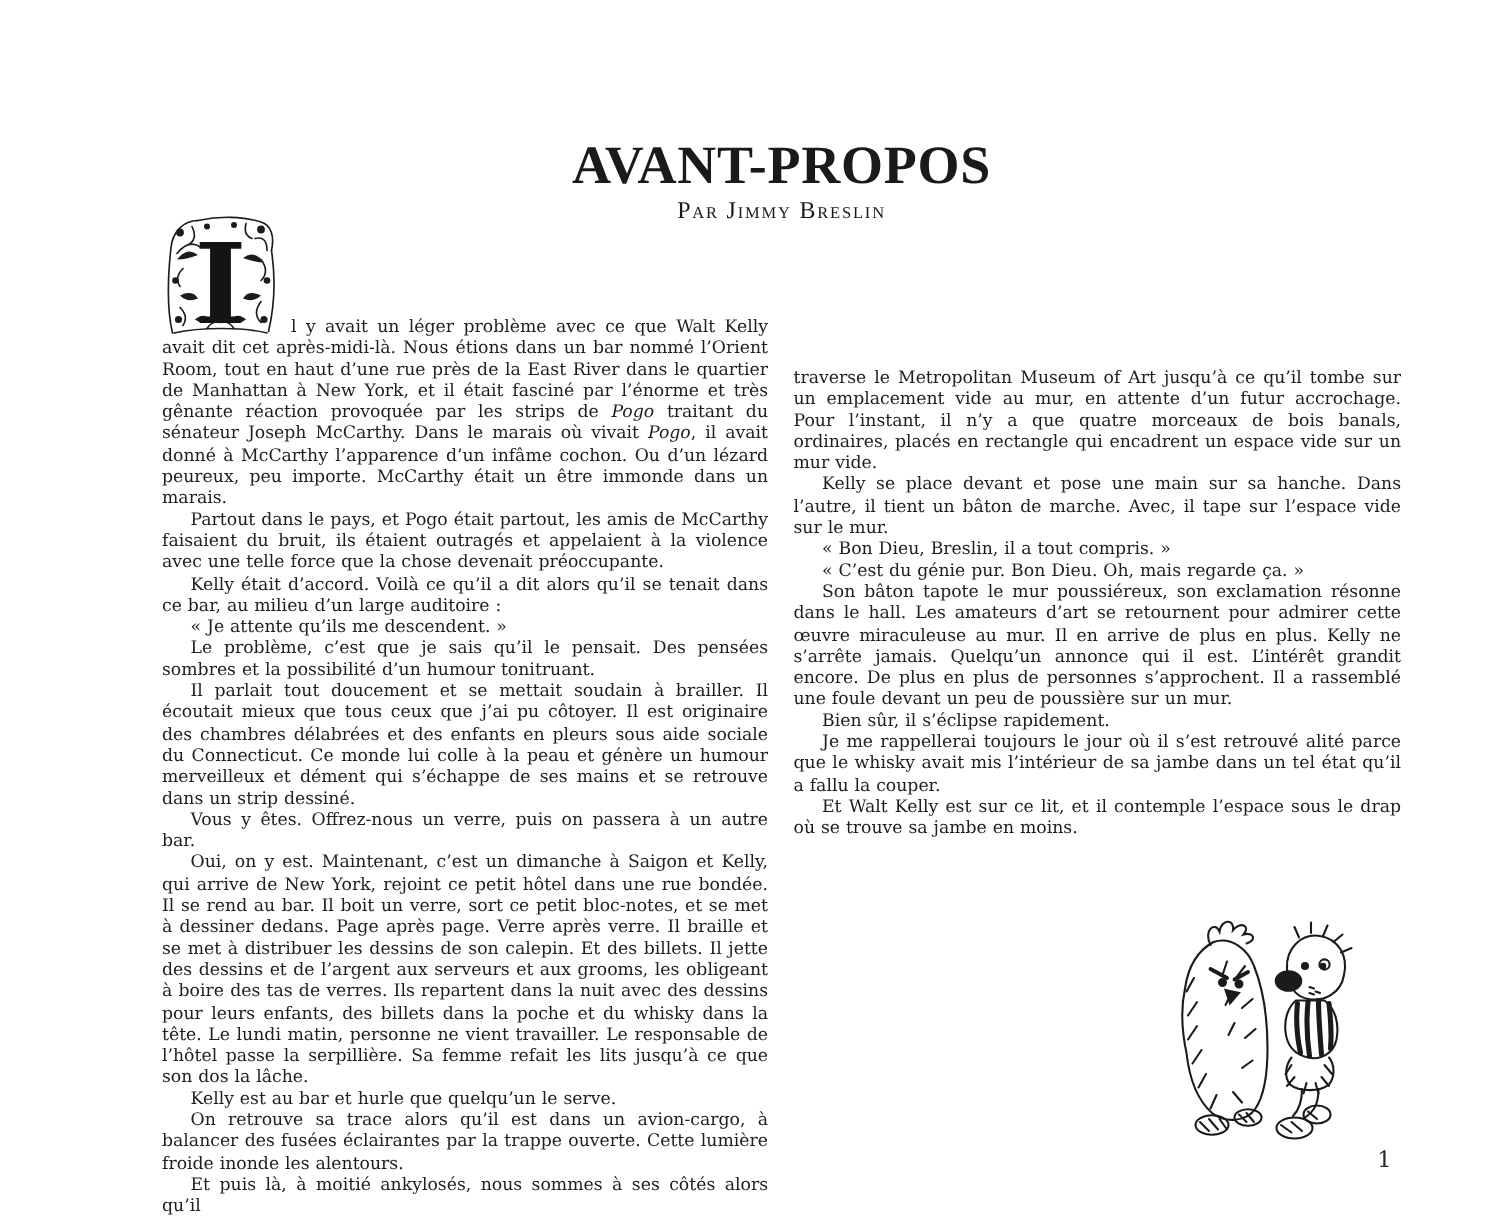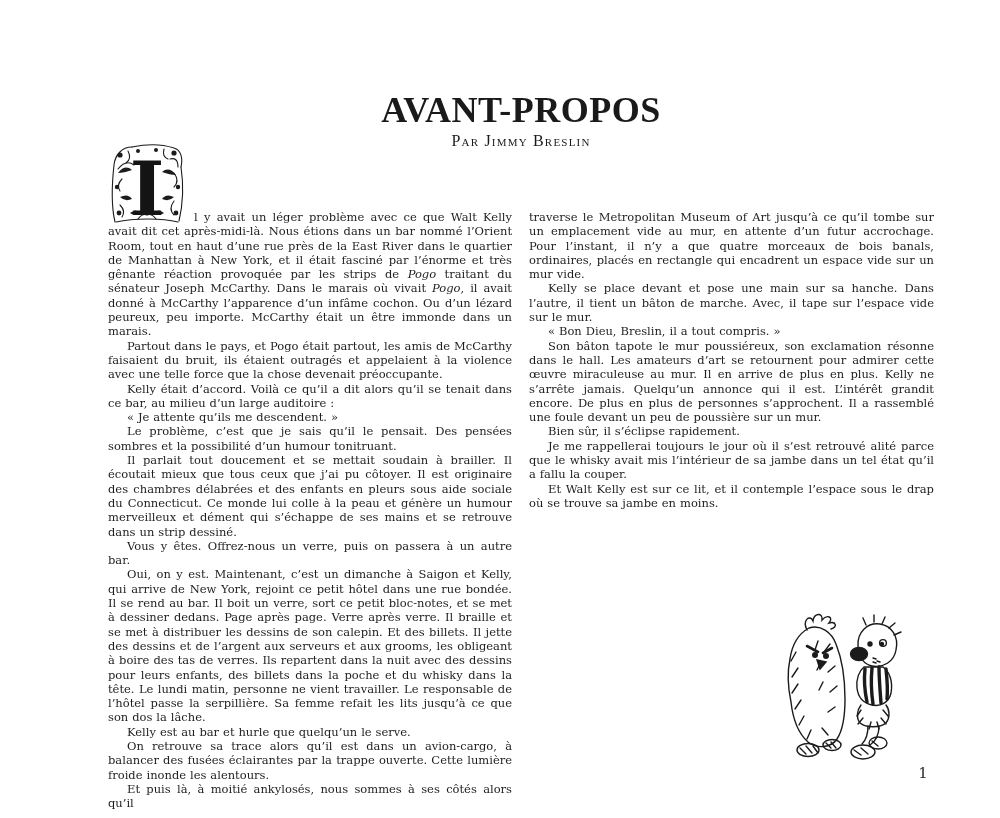--- a/index.html
+++ b/index.html
@@ -13,21 +13,21 @@
     margin:0; font-family:"Liberation Serif", serif; font-weight:700;
     font-size:36px; line-height:36px; letter-spacing:0.5px; color:#1a1a1a;
   }
   .page-subtitle {
     margin:5px 0 0 0; font-family:"Liberation Serif", serif; font-weight:400;
     font-variant:small-caps; font-size:16px; line-height:16px;
     letter-spacing:1.2px; color:#1a1a1a;
   }
   .columns { position:absolute; left:108px; top:210px; width:826px; display:flex; gap:17px; }
   .col { width:404px; }
-  .col2 { width:405px; }
+  .col2 { width:405px;margin-top:34px; }
   p.para {
     margin:0; text-align:justify; font-size:11.5px; line-height:14.3px;
     color:#1e1e1e; word-spacing:0.3px;
   }
   p.para.indent { text-indent:19px; }
   p.para em { }
   .dropcap-holder { float:left; width:86px; height:13px; position:relative; }
   .dropcap-holder svg { position:absolute; left:0; bottom:-3px; }
   .dropcap-letter {
     font-family:"DejaVu Serif", serif; font-weight:bold;
@@ -91,20 +91,21 @@
         <p class="para indent"><span>Oui, on y est. Maintenant, c’est un dimanche à Saigon et Kelly, qui arrive de New York, rejoint ce petit hôtel dans une rue bondée. Il se rend au bar. Il boit un verre, sort ce petit bloc-notes, et se met à dessiner dedans. Page après page. Verre après verre. Il braille et se met à distribuer les dessins de son calepin. Et des billets. Il jette des dessins et de l’argent aux serveurs et aux grooms, les obligeant à boire des tas de verres. Ils repartent dans la nuit avec des dessins pour leurs enfants, des billets dans la poche et du whisky dans la tête. Le lundi matin, personne ne vient travailler. Le responsable de l’hôtel passe la serpillière. Sa femme refait les lits jusqu’à ce que son dos la lâche.</span></p>
         <p class="para indent"><span>Kelly est au bar et hurle que quelqu’un le serve.</span></p>
         <p class="para indent"><span>On retrouve sa trace alors qu’il est dans un avion-cargo, à balancer des fusées éclairantes par la trappe ouverte. Cette lumière froide inonde les alentours.</span></p>
         <p class="para indent"><span>Et puis là, à moitié ankylosés, nous sommes à ses côtés alors qu’il</span></p>
       </div>
     <div class="col col2" id="col2">
 
     <p class="para"><span>traverse le Metropolitan Museum of Art jusqu’à ce qu’il tombe sur un emplacement vide au mur, en attente d’un futur accrochage. Pour l’instant, il n’y a que quatre morceaux de bois banals, ordinaires, placés en rectangle qui encadrent un espace vide sur un mur vide.</span></p>
         <p class="para indent"><span>Kelly se place devant et pose une main sur sa hanche. Dans l’autre, il tient un bâton de marche. Avec, il tape sur l’espace vide sur le mur.</span></p>
         <p class="para indent"><span>« Bon Dieu, Breslin, il a tout compris. »</span></p>
+        <p class="para indent"><span>« C’est du génie pur. Bon Dieu. Oh, mais regarde ça. »</span></p>
         <p class="para indent"><span>Son bâton tapote le mur poussiéreux, son exclamation résonne dans le hall. Les amateurs d’art se retournent pour admirer cette œuvre miraculeuse au mur. Il en arrive de plus en plus. Kelly ne s’arrête jamais. Quelqu’un annonce qui il est. L’intérêt grandit encore. De plus en plus de personnes s’approchent. Il a rassemblé une foule devant un peu de poussière sur un mur.</span></p>
         <p class="para indent"><span>Bien sûr, il s’éclipse rapidement.</span></p>
         <p class="para indent"><span>Je me rappellerai toujours le jour où il s’est retrouvé alité parce que le whisky avait mis l’intérieur de sa jambe dans un tel état qu’il a fallu la couper.</span></p>
         <p class="para indent"><span>Et Walt Kelly est sur ce lit, et il contemple l’espace sous le drap où se trouve sa jambe en moins.</span></p>
       </div>
   </div>
 
   <div class="illustration">
     <svg width="132" height="158" viewBox="0 0 132 158">
 

